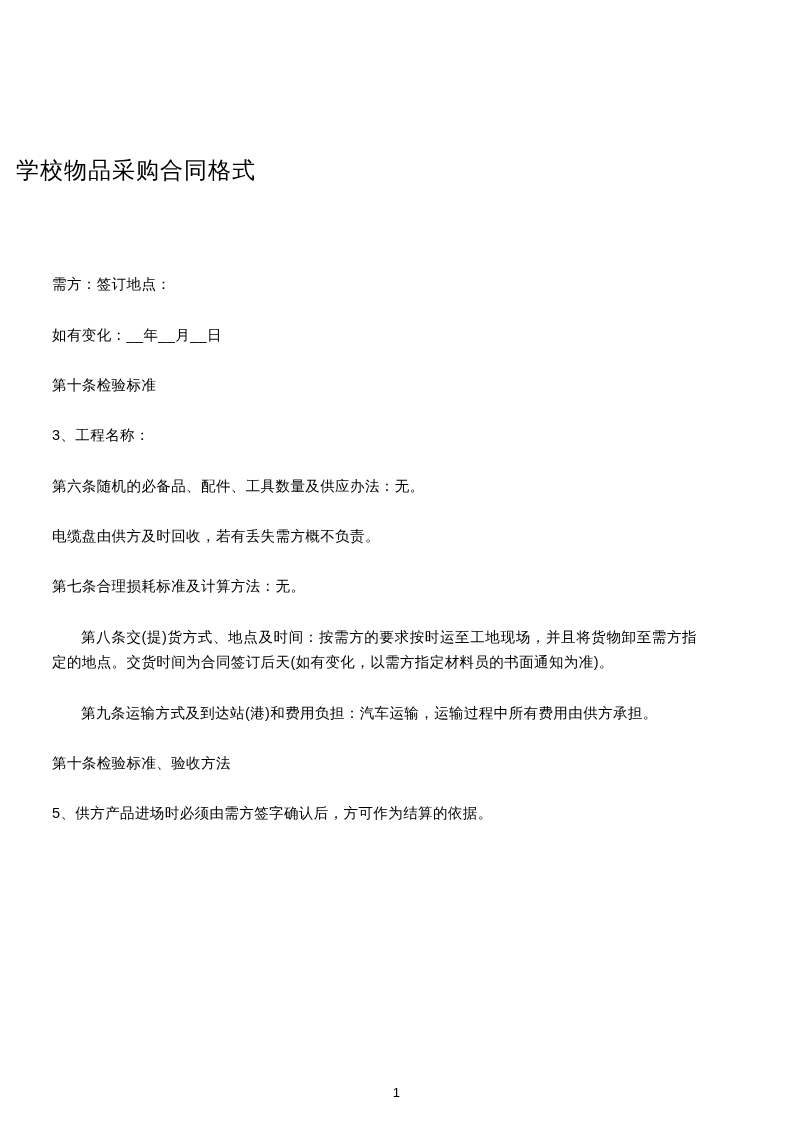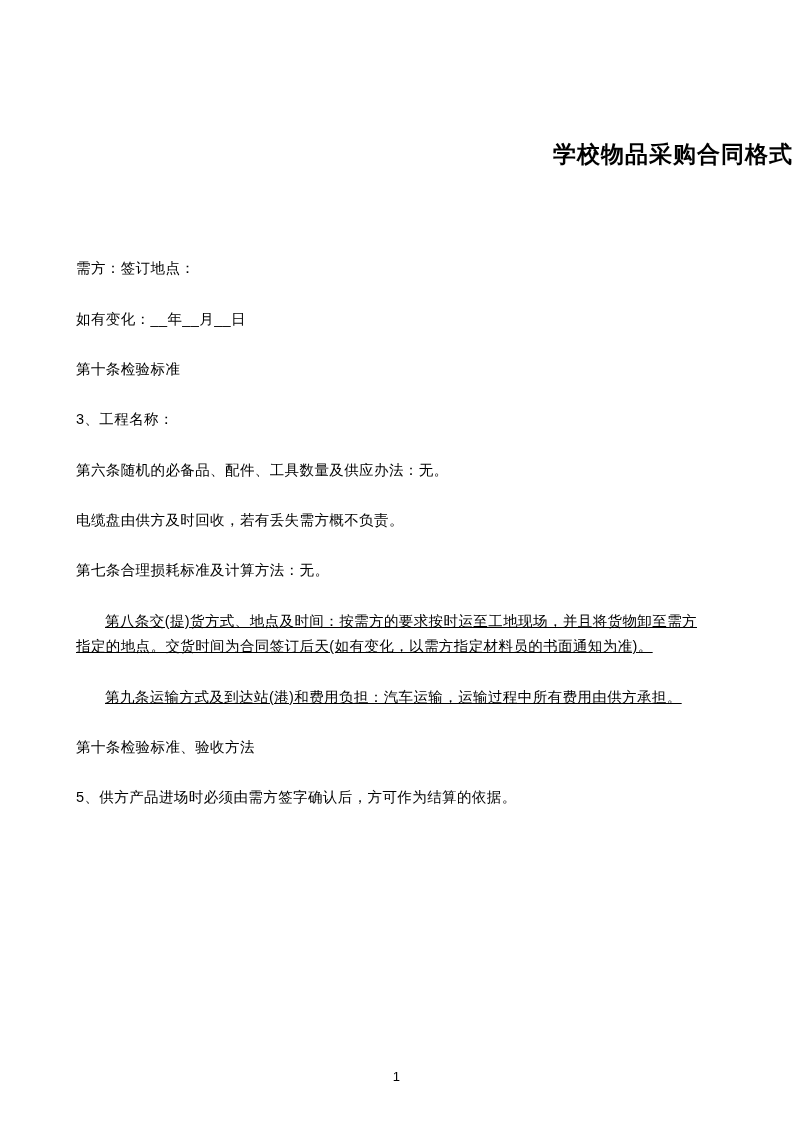--- a/index.html
+++ b/index.html
@@ -16,42 +16,41 @@
     overflow: hidden;
   }
   .page {
     width: 793px;
     height: 1122px;
     box-sizing: border-box;
     padding: 0;
     position: relative;
   }
   .doc-title {
-    text-align: right;
+    text-align: left;
     font-size: 23px;
-    font-weight: bold;
+    font-weight: normal;
     letter-spacing: 1px;
-    margin: 0;
+    margin: 16px;
     padding-top: 138px;
     line-height: 1.4;
   }
   .body-block {
-    padding: 0 96px 0 76px;
+    padding: 0 96px 0 52px;
     margin-top: 86px;
   }
   .para {
     font-size: 14.5px;
     line-height: 1.75;
     margin: 0 0 25px 0;
     text-align: justify;
     letter-spacing: 0.4px;
   }
   .para.indent {
     text-indent: 2em;
-    text-decoration: underline;
   }
   .page-number {
     position: absolute;
     bottom: 38px;
     left: 0;
     width: 100%;
     text-align: center;
     font-size: 13px;
     letter-spacing: 0.5px;
   }

